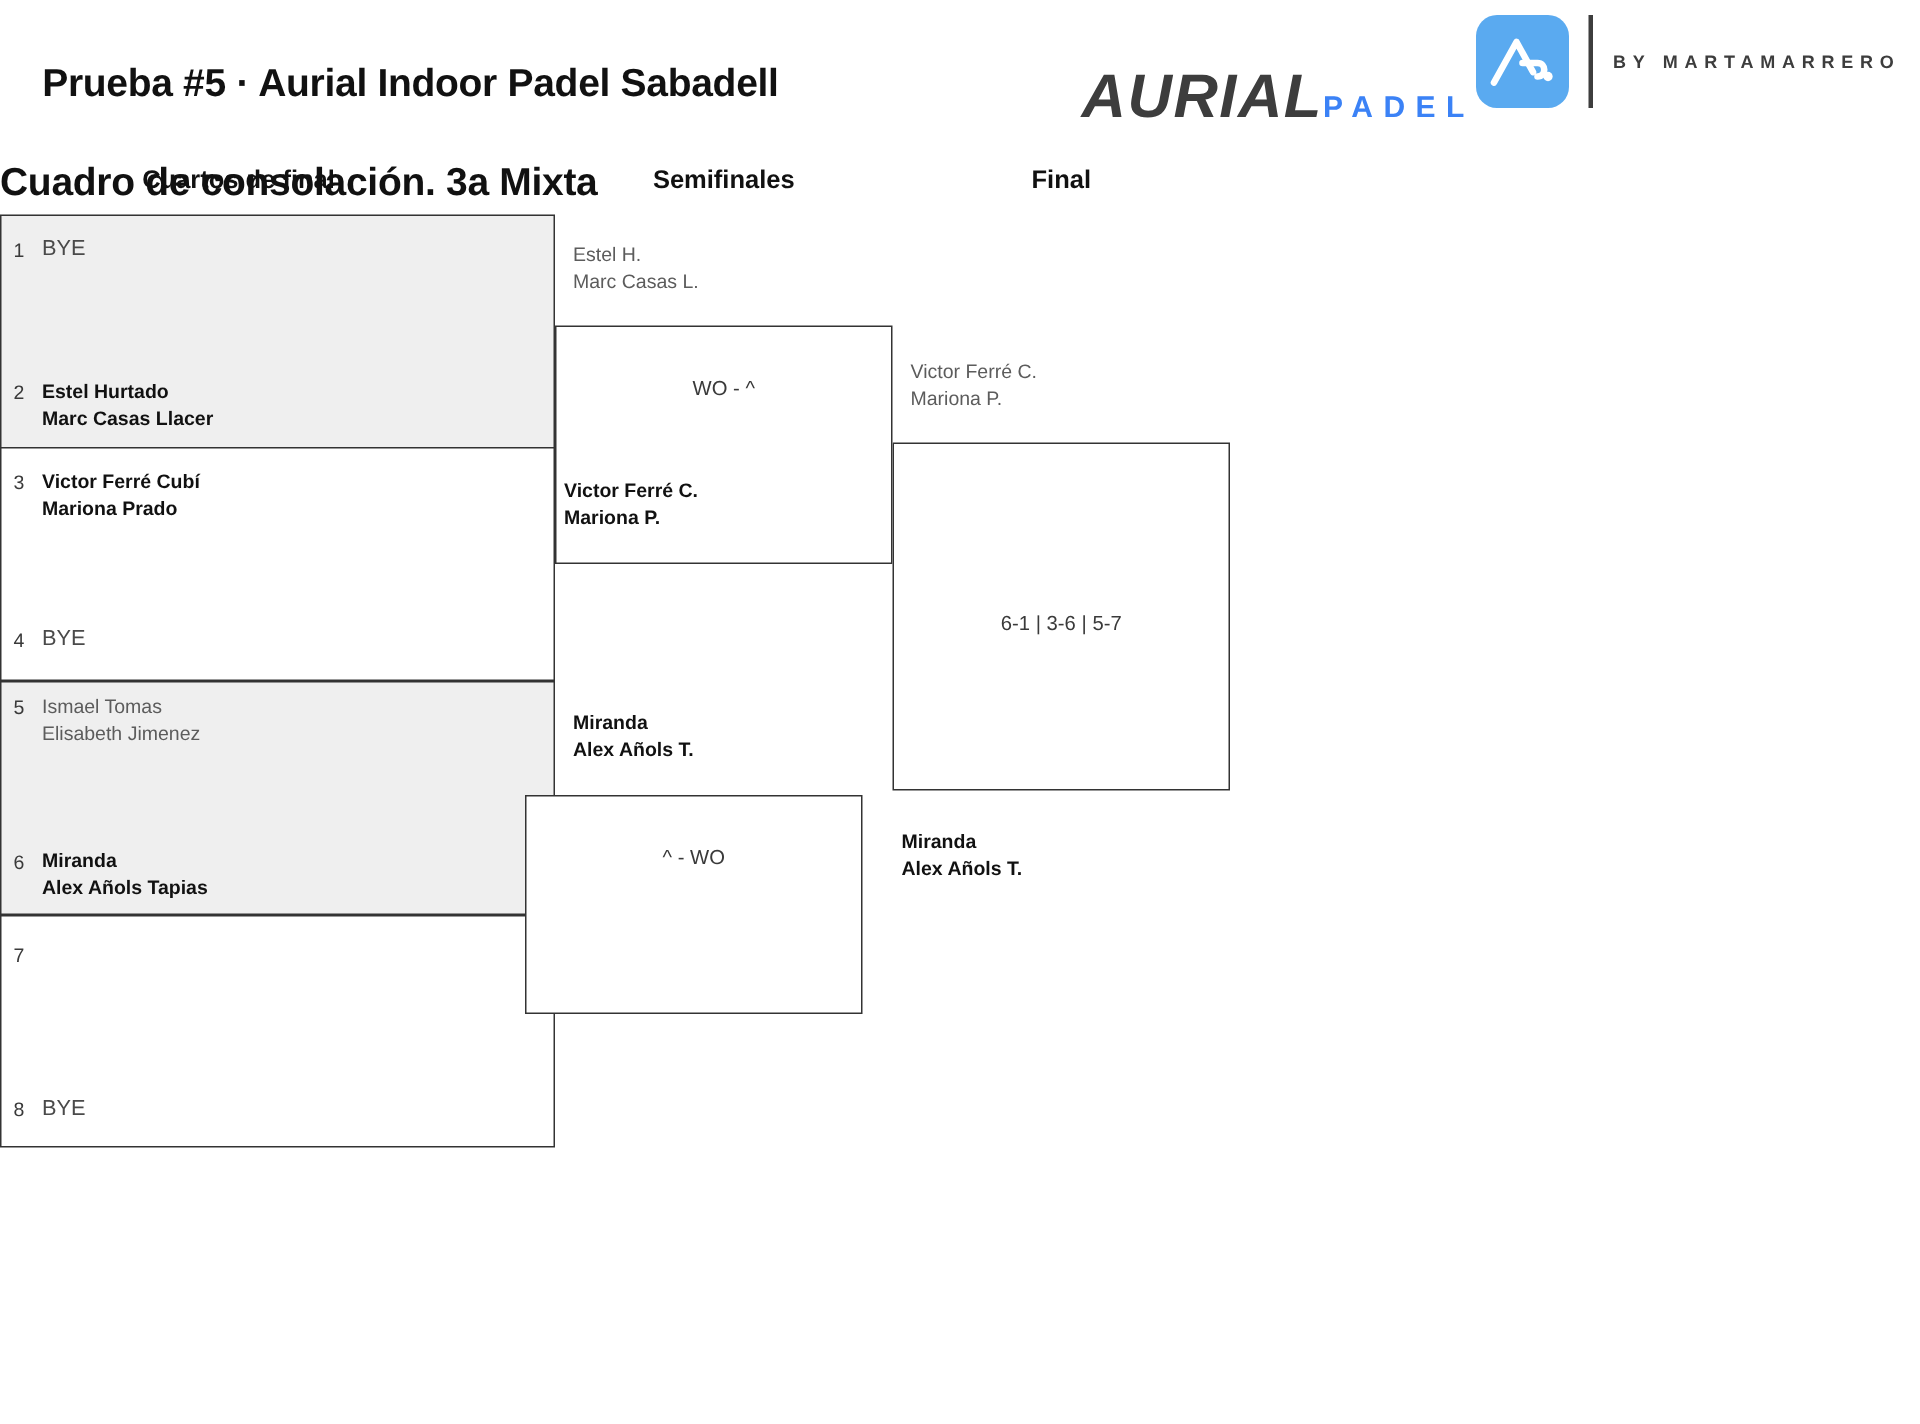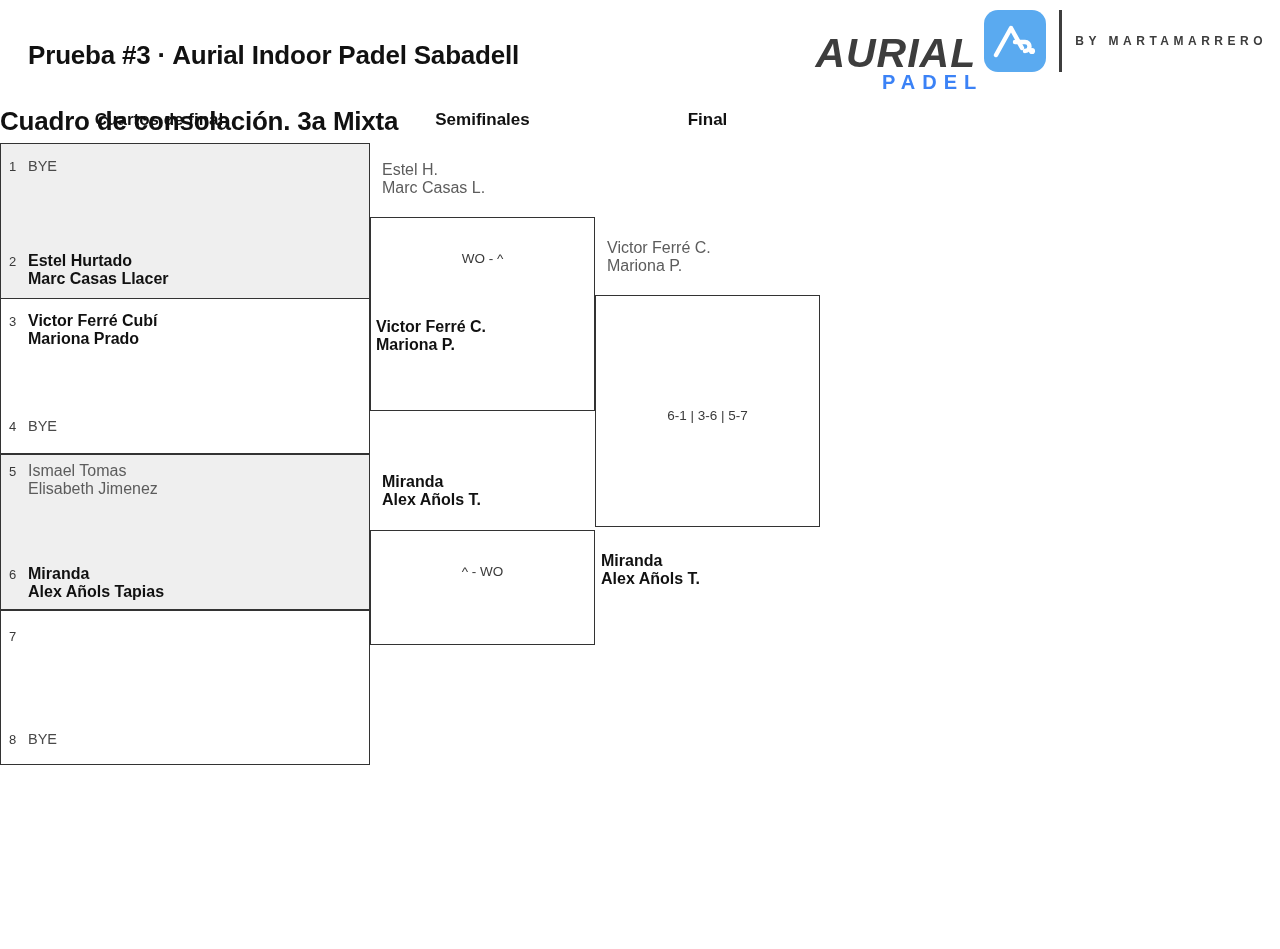--- a/index.html
+++ b/index.html
@@ -16,21 +16,21 @@
   .header{position:absolute;left:0;top:0;width:1280px;height:92px;}
   .title{
     position:absolute;left:0;top:6px;
     font-size:26px;font-weight:700;line-height:33px;
     letter-spacing:-0.2px;color:#111111;
     white-space:pre;
   }
   .title .l2{display:block;}
 
   .logo{position:absolute;right:13px;top:8px;height:66px;display:flex;align-items:center;}
-  .logo-word{display:flex;flex-direction:column;align-items:flex-end;justify-content:flex-start;margin-right:8px;margin-top:45px;}
+  .logo-word{display:flex;flex-direction:row;align-items:flex-end;justify-content:flex-start;margin-right:8px;margin-top:45px;}
   .logo-aurial{
     font-size:41px;font-weight:800;font-style:italic;letter-spacing:1px;
     color:#3d3d3d;line-height:38px;
   }
   .logo-padel{
     font-size:20px;font-weight:800;letter-spacing:7px;color:#3b82f6;
     line-height:21px;margin-right:-7px;
   }
   .logo-mark{
     width:62px;height:62px;border-radius:14px;background:#5aaaf0;
@@ -68,39 +68,39 @@
     position:absolute;left:0;right:0;
     display:flex;align-items:flex-start;
     padding-left:8px;box-sizing:border-box;
   }
   .seed{
     width:19px;flex:0 0 19px;
     font-size:13px;color:#3a3a3a;
     line-height:17px;padding-top:1px;
     text-align:left;
   }
-  .names{font-size:16px;line-height:18px;white-space:pre-line;}
+  .names{font-size:13px;line-height:18px;white-space:pre-line;}
   .names.win{font-weight:700;color:#111111;}
   .names.lose{font-weight:400;color:#5c5c5c;}
   .names.bye{font-weight:400;color:#4a4a4a;font-size:14.5px;}
   .names.empty{min-height:18px;}
 
   .score{
     position:absolute;left:0;right:0;text-align:center;
     font-size:13.5px;color:#3a3a3a;line-height:17px;
   }
   .score.ctr{text-align:center;}
 </style>
 </head>
 <body>
 
 <div class="header">
 
   <div class="title">
-    <span>Prueba #3 · Aurial Indoor Padel Sabadell</span>
+    <span>Prueba #5 · Aurial Indoor Padel Sabadell</span>
     <span class="l2">Cuadro de consolación. 3a Mixta</span>
   </div>
 
   <div class="logo">
     <div class="logo-word">
       <div class="logo-aurial">AURIAL</div>
       <div class="logo-padel">PADEL</div>
     </div>
     <div class="logo-mark">
       <svg width="46" height="40" viewBox="0 0 46 40" aria-hidden="true">
@@ -176,29 +176,29 @@
 
   <div class="slot" style="left:374px;width:221px;top:161px;">
     <span class="names lose">Estel H.
 Marc Casas L.</span>
   </div>
   <div class="slot" style="left:374px;width:221px;top:473px;">
     <span class="names win">Miranda
 Alex Añols T.</span>
   </div>
 
-  <div class="match" style="left:370px;top:217px;width:225px;height:194px;">
+  <div class="match" style="left:370px;top:217px;width:225px;height:159px;">
     <div class="score ctr" style="top:32px;">WO - ^</div>
     <div class="slot" style="top:100px;padding-left:5px;">
       <span class="names win">Victor Ferré C.
 Mariona P.</span>
     </div>
   </div>
 
-  <div class="match" style="left:370px;top:530px;width:225px;height:115px;">
+  <div class="match" style="left:350px;top:530px;width:225px;height:146px;">
     <div class="score ctr" style="top:32px;">^ - WO</div>
     <div class="slot" style="top:100px;padding-left:5px;">
       <span class="names empty"></span>
     </div>
   </div>
 
   <div class="slot" style="left:599px;width:221px;top:239px;">
     <span class="names lose">Victor Ferré C.
 Mariona P.</span>
   </div>

